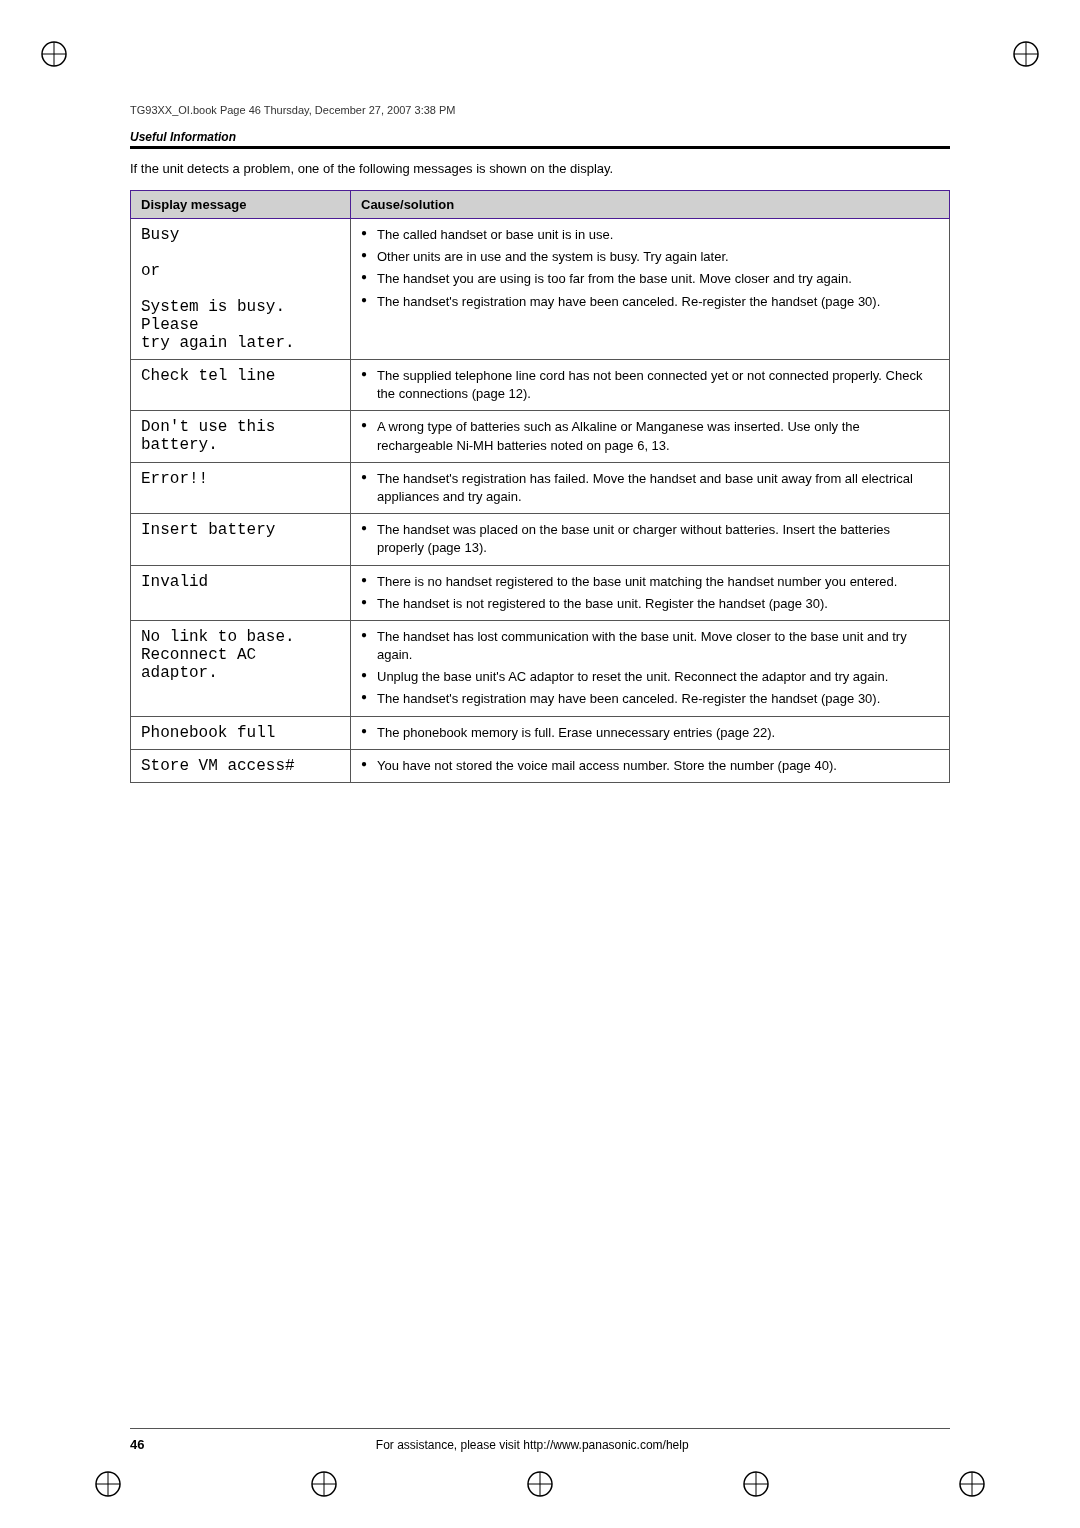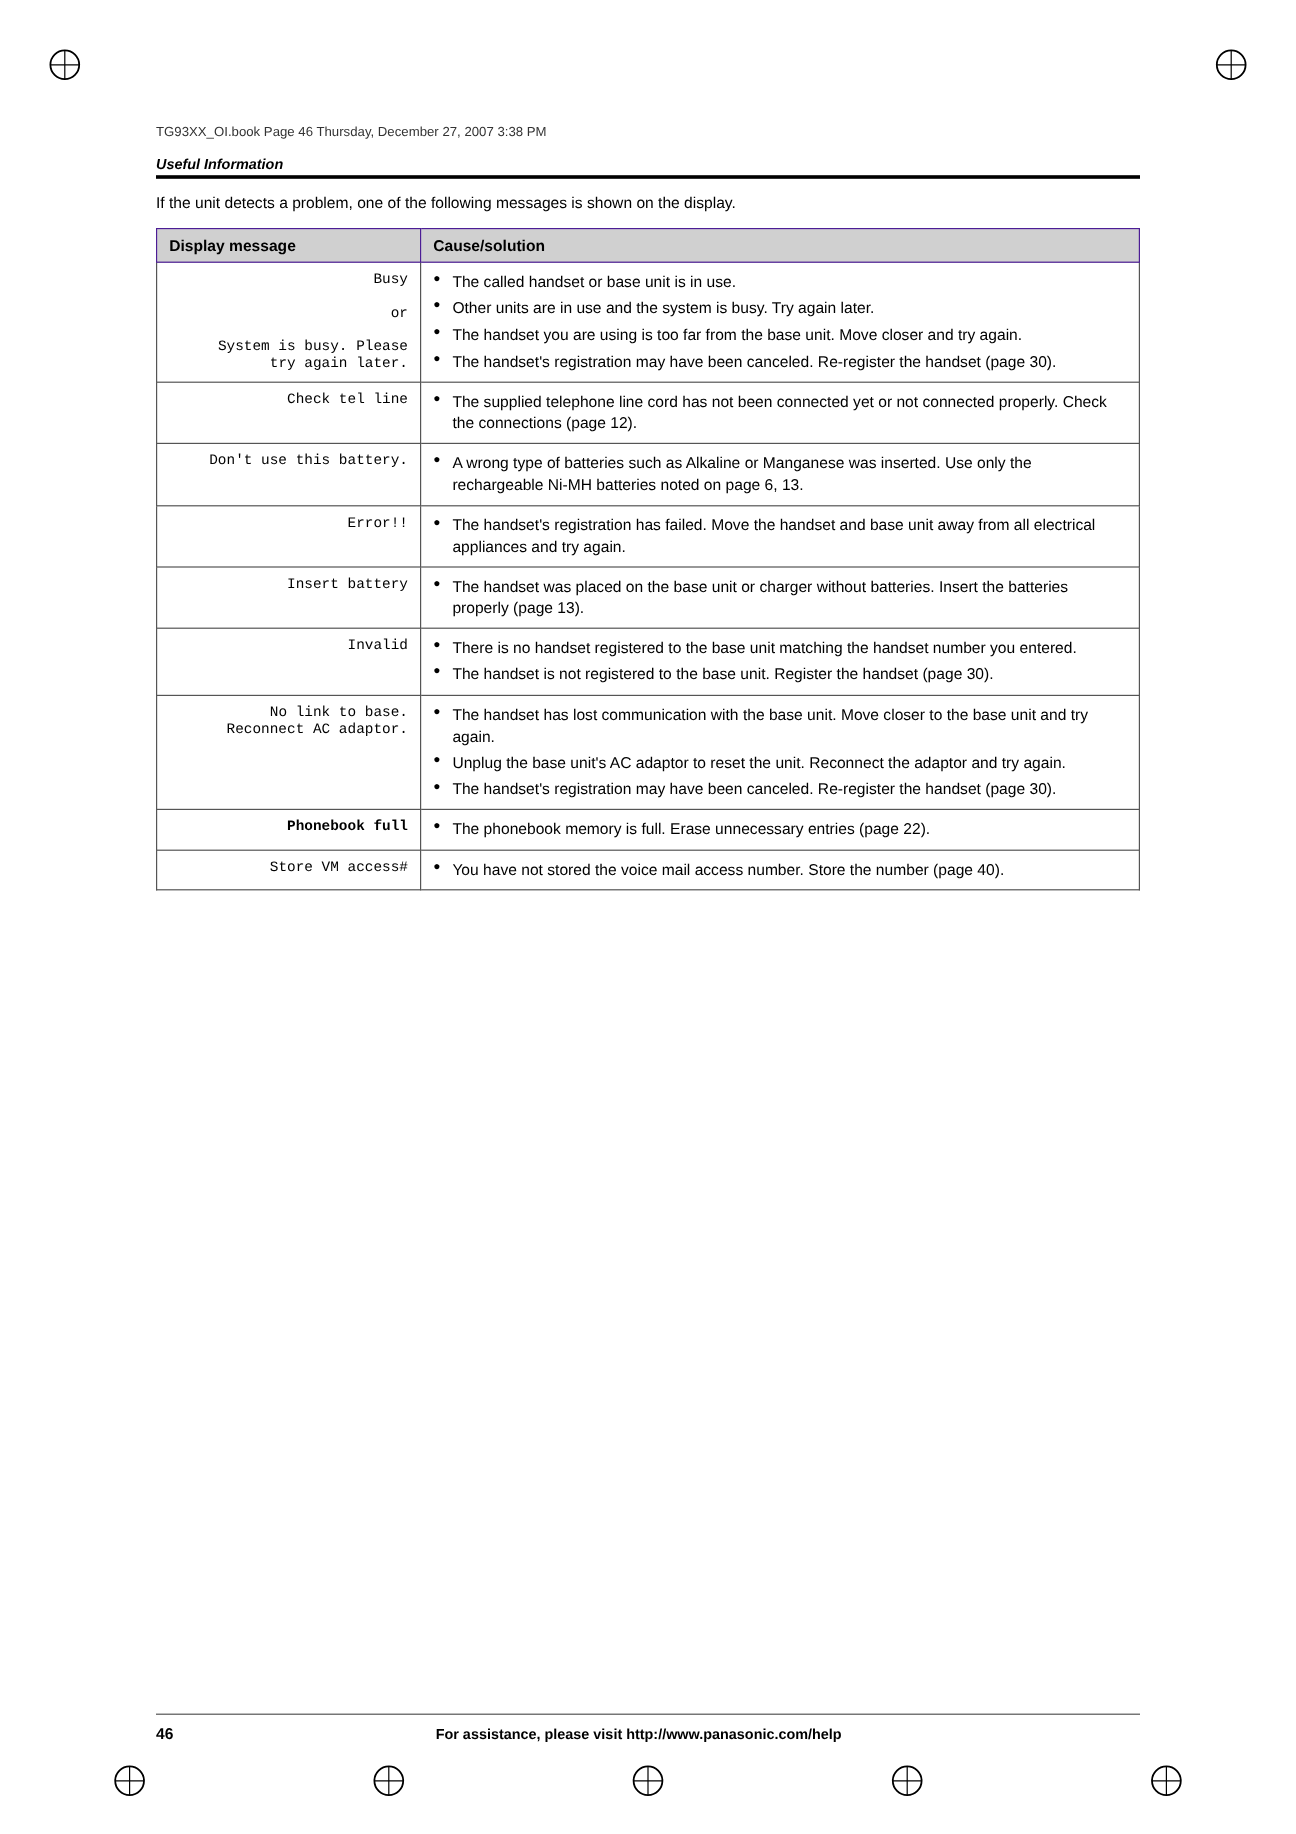--- a/index.html
+++ b/index.html
@@ -97,24 +97,23 @@
 
     .error-table td {
       border: 1px solid #555;
       padding: 7px 10px;
       vertical-align: top;
       color: #000;
     }
 
     .error-table td:first-child {
       font-family: 'Courier New', Courier, monospace;
-      font-size: 12px;
+      font-size: 16px;
       width: 220px;
       white-space: pre-wrap;
-      text-align: right;
     }
 
     .error-table ul {
       list-style: none;
       padding: 0;
       margin: 0;
     }
 
     .error-table ul li {
       padding-left: 16px;
@@ -148,21 +147,21 @@
       justify-content: space-between;
     }
 
     .page-number {
       font-size: 13px;
       font-weight: bold;
     }
 
     .footer-url {
       font-size: 12px;
-      font-weight: bold;
+      font-weight: normal;
       flex: 1;
       text-align: center;
     }
 
     
     .bottom-marks-area {
       position: absolute;
       bottom: 30px;
       left: 0;
       right: 0;
@@ -273,21 +272,21 @@
 Reconnect AC adaptor.</td>
             <td>
               <ul>
                 <li>The handset has lost communication with the base unit. Move closer to the base unit and try again.</li>
                 <li>Unplug the base unit's AC adaptor to reset the unit. Reconnect the adaptor and try again.</li>
                 <li>The handset's registration may have been canceled. Re-register the handset (page 30).</li>
               </ul>
             </td>
           </tr>
           <tr>
-            <td style="white-space: pre-wrap; font-weight: bold;">Phonebook full</td>
+            <td style="white-space: pre-wrap;">Phonebook full</td>
             <td>
               <ul>
                 <li>The phonebook memory is full. Erase unnecessary entries (page 22).</li>
               </ul>
             </td>
           </tr>
           <tr>
             <td style="white-space: pre-wrap;">Store VM access#</td>
             <td>
               <ul>

